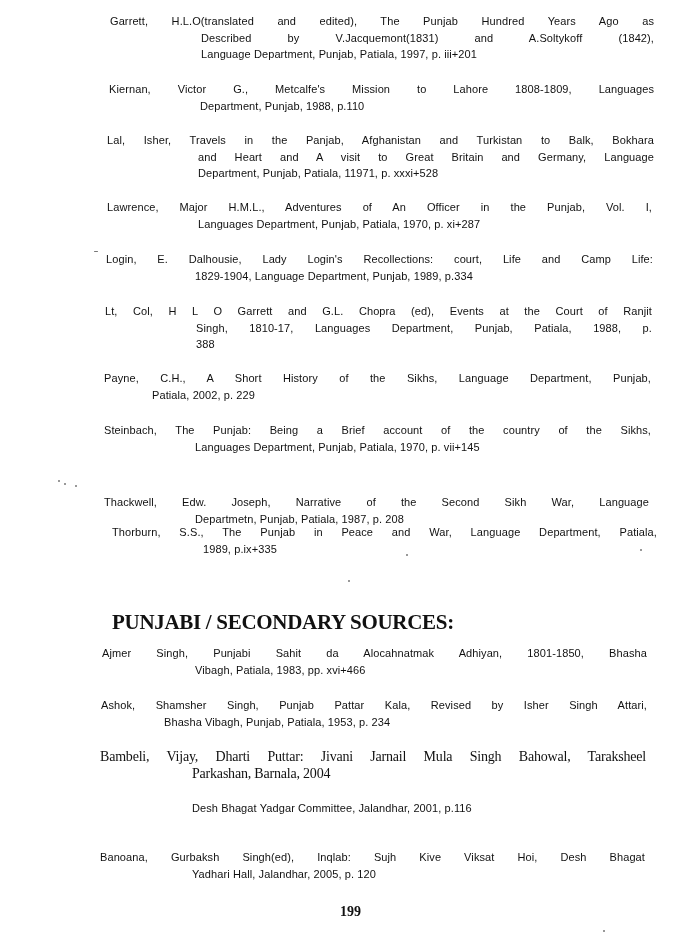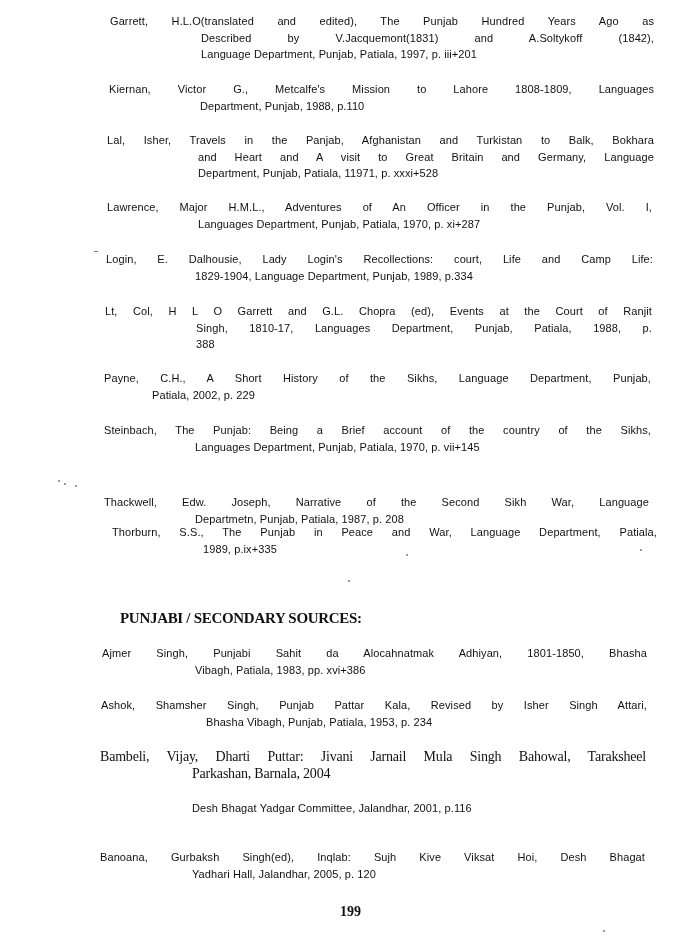--- a/index.html
+++ b/index.html
@@ -2,22 +2,22 @@
 <html><head>
 <meta charset="utf-8">
 <style>
   html, body { margin:0; padding:0; background:#ffffff; }
   body { width:700px; height:939px; position:relative; overflow:hidden;
          font-family:"Liberation Sans", sans-serif; color:#111; }
   .entry { position:absolute; font-size:11px; line-height:16.5px; letter-spacing:0.1px; }
   .entry .first { display:block; text-align:justify; text-align-last:justify; white-space:nowrap; }
   .entry .cont { display:block; text-align:justify; }
   .entry .cont.last { text-align-last:left; }
-  .heading { position:absolute; left:120px; top:610px; font-family:"Liberation Serif", serif;
-             font-weight:bold; font-size:15px; letter-spacing:-0.3px; }
+  .heading { position:absolute; left:112px; top:610px; font-family:"Liberation Serif", serif;
+             font-weight:bold; font-size:21px; letter-spacing:-0.3px; }
   .pagenum { position:absolute; left:340px; top:904px; font-family:"Liberation Serif", serif; font-size:14px;font-weight:bold; }
   .speck { position:absolute; width:2px; height:2px; background:#777; border-radius:1px; }
 </style>
 </head>
 <body>
 
 <div class="entry" style="left:110px; top:13px; width:544px;">
   <span class="first">Garrett, H.L.O(translated and edited), The Punjab Hundred Years Ago as</span>
   <span class="cont" style="margin-left:91px; text-align-last:justify;">Described by V.Jacquemont(1831) and A.Soltykoff (1842),</span>
   <span class="cont last" style="margin-left:91px;">Language Department, Punjab, Patiala, 1997, p. iii+201</span>
@@ -67,26 +67,26 @@
 
 <div class="entry" style="left:112px; top:524px; width:545px;">
   <span class="first">Thorburn, S.S., The Punjab in Peace and War, Language Department, Patiala,</span>
   <span class="cont last" style="margin-left:91px;">1989, p.ix+335</span>
 </div>
 
 <div class="heading">PUNJABI / SECONDARY SOURCES:</div>
 
 <div class="entry" style="left:102px; top:645px; width:545px;">
   <span class="first">Ajmer Singh, Punjabi Sahit da Alocahnatmak Adhiyan, 1801-1850, Bhasha</span>
-  <span class="cont last" style="margin-left:93px;">Vibagh, Patiala, 1983, pp. xvi+386</span>
+  <span class="cont last" style="margin-left:93px;">Vibagh, Patiala, 1983, pp. xvi+466</span>
 </div>
 
 <div class="entry" style="left:101px; top:697px; width:546px;">
   <span class="first">Ashok, Shamsher Singh, Punjab Pattar Kala, Revised by Isher Singh Attari,</span>
-  <span class="cont last" style="margin-left:105px;">Bhasha Vibagh, Punjab, Patiala, 1953, p. 234</span>
+  <span class="cont last" style="margin-left:63px;">Bhasha Vibagh, Punjab, Patiala, 1953, p. 234</span>
 </div>
 
 <div class="entry" style="left:100px; top:749px; width:546px; font-family:'Liberation Serif', serif; font-size:14px; letter-spacing:-0.2px;">
   <span class="first">Bambeli, Vijay, Dharti Puttar: Jivani Jarnail Mula Singh Bahowal, Taraksheel</span>
   <span class="cont last" style="margin-left:92px;">Parkashan, Barnala, 2004</span>
 </div>
 
 <div class="entry" style="left:100px; top:800px; width:545px;">
   <span class="cont last" style="margin-left:92px;">Desh Bhagat Yadgar Committee, Jalandhar, 2001, p.116</span>
 </div>

